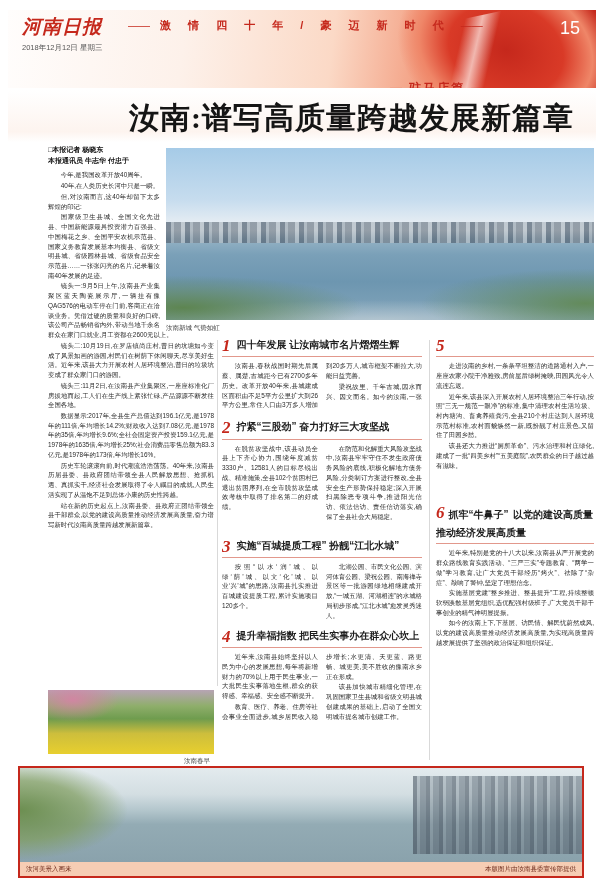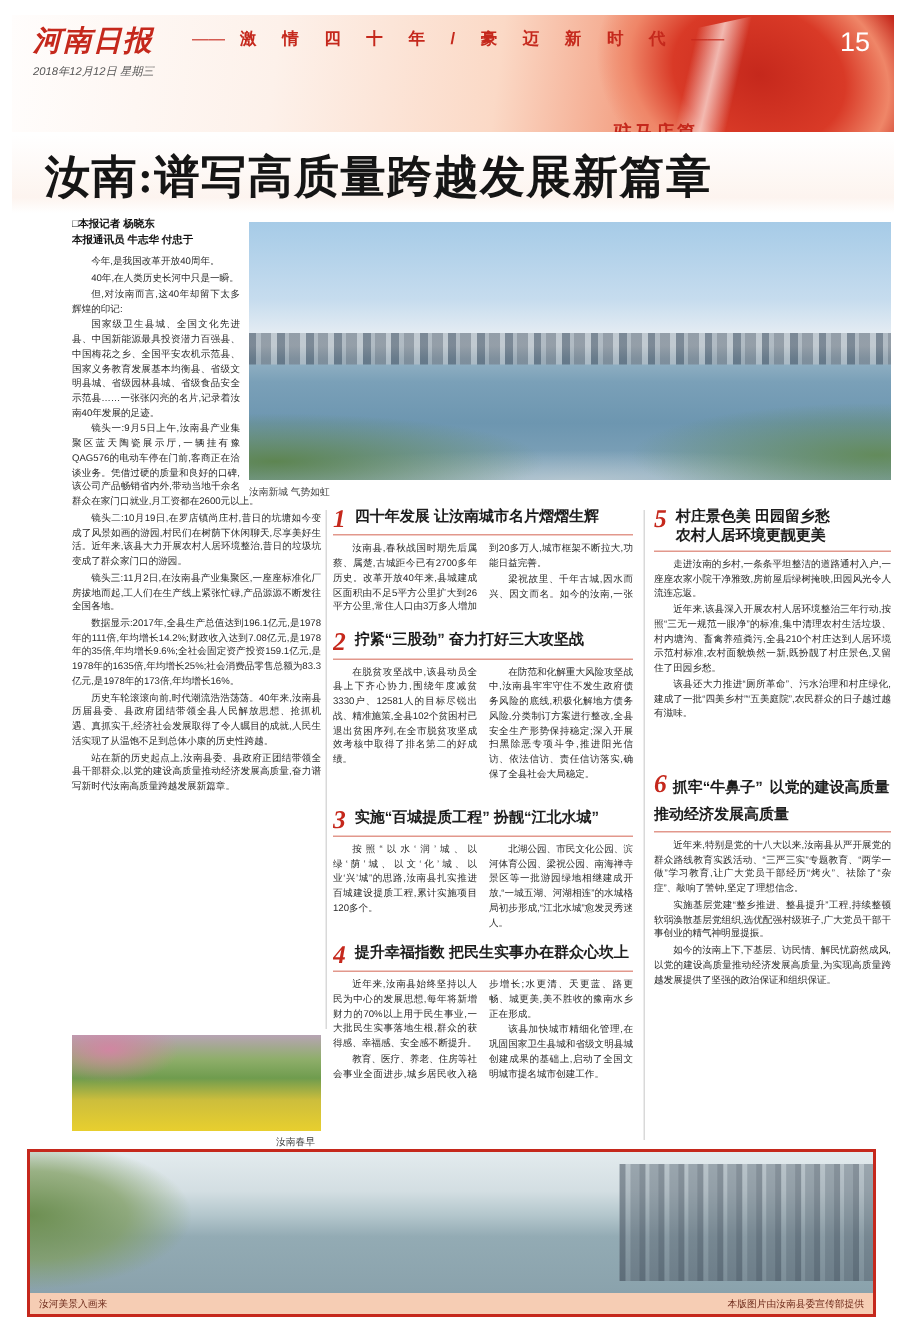--- a/index.html
+++ b/index.html
@@ -23,21 +23,21 @@
   .header::after {
     content:''; position:absolute; right:70px; top:10px; width:120px; height:140px;
     background:linear-gradient(115deg, rgba(255,255,255,0) 40%, rgba(255,240,235,.7) 50%, rgba(255,255,255,0) 60%);
     transform:rotate(-12deg);
   }
   .masthead { position:absolute; left:14px; top:4px; z-index:2; }
   .masthead-name {
     font-family:"Liberation Serif", serif; font-style:italic; font-weight:bold;
     font-size:19px; color:#c5281c; letter-spacing:1px;
   }
-  .masthead-date { font-size:7.5px; color:#555; margin-top:3px;font-style:italic; }
+  .masthead-date { font-size:7.5px; color:#555; margin-top:3px; }
   .slogan {
     position:absolute; left:120px; top:8px; width:330px; z-index:2;
     color:#c5281c; font-weight:bold; font-size:11px; letter-spacing:7px;
     white-space:nowrap;
   }
   .slogan .dash { letter-spacing:0; font-weight:normal; }
   .main-title {
     position:absolute; left:168px; top:22px; z-index:2;
     font-family:"Liberation Serif", serif; font-weight:bold; font-style:italic;
     font-size:38px; color:#c5281c; letter-spacing:3px;
@@ -47,21 +47,21 @@
     position:absolute; left:382px; top:46px; z-index:2;
     color:#c5281c; font-size:12px; font-weight:bold; letter-spacing:2px; white-space:nowrap;margin-top:24px;
   }
   .pagenum { position:absolute; right:16px; top:8px; z-index:3; color:#fff; font-size:18px; }
   
   .headline-band {
     position:absolute; left:8px; top:90px; width:588px; height:52px;
     background:linear-gradient(180deg,#fff 0%,#fdf4ef 80%,#fff 100%);
   }
   .headline {
-    position:absolute; left:30px; top:98px; width:544px; text-align:left;
+    position:absolute; left:30px; top:98px; width:544px; text-align:right;
     font-family:"Liberation Serif", serif; font-weight:bold;
     font-size:30px; color:#151515; letter-spacing:1px;
   }
   
   .main-photo {
     position:absolute; left:166px; top:148px; width:428px; height:172px;
     background:linear-gradient(180deg,#a6cbe7 0%,#c6dcee 30%,#e6edf3 44%,#e9eef1 48%,#94b2c4 53%,#7aa0b8 62%,#6d96b0 78%,#84a6bb 100%);
     overflow:hidden;
   }
   .main-photo::before {
@@ -230,24 +230,20 @@
           <p class="para">教育、医疗、养老、住房等社会事业全面进步,城乡居民收入稳步增长;水更清、天更蓝、路更畅、城更美,美不胜收的豫南水乡正在形成。</p>
           <p class="para">该县加快城市精细化管理,在巩固国家卫生县城和省级文明县城创建成果的基础上,启动了全国文明城市提名城市创建工作。</p>
         </div>
     </div>
   </div>
 
   <div class="col-right">
     <div class="sec">
       <div class="sec-head">
         <span class="sec-num">5</span>
-        <span class="sec-title">
-          <span class="tline">村庄景色美 田园留乡愁</span>
-          <span class="tline">农村人居环境更靓更美</span>
-        </span>
       </div>
       <div class="sec-body h136">
           <p class="para">走进汝南的乡村,一条条平坦整洁的道路通村入户,一座座农家小院干净雅致,房前屋后绿树掩映,田园风光令人流连忘返。</p>
           <p class="para">近年来,该县深入开展农村人居环境整治三年行动,按照“三无一规范一眼净”的标准,集中清理农村生活垃圾、村内塘沟、畜禽养殖粪污,全县210个村庄达到人居环境示范村标准,农村面貌焕然一新,既扮靓了村庄景色,又留住了田园乡愁。</p>
           <p class="para">该县还大力推进“厕所革命”、污水治理和村庄绿化,建成了一批“四美乡村”“五美庭院”,农民群众的日子越过越有滋味。</p>
         </div>
     </div>
     <div class="sec">
       <div class="sec-head centered">
         <span class="sec-num">6</span><span class="sec-title">抓牢“牛鼻子”</span>

